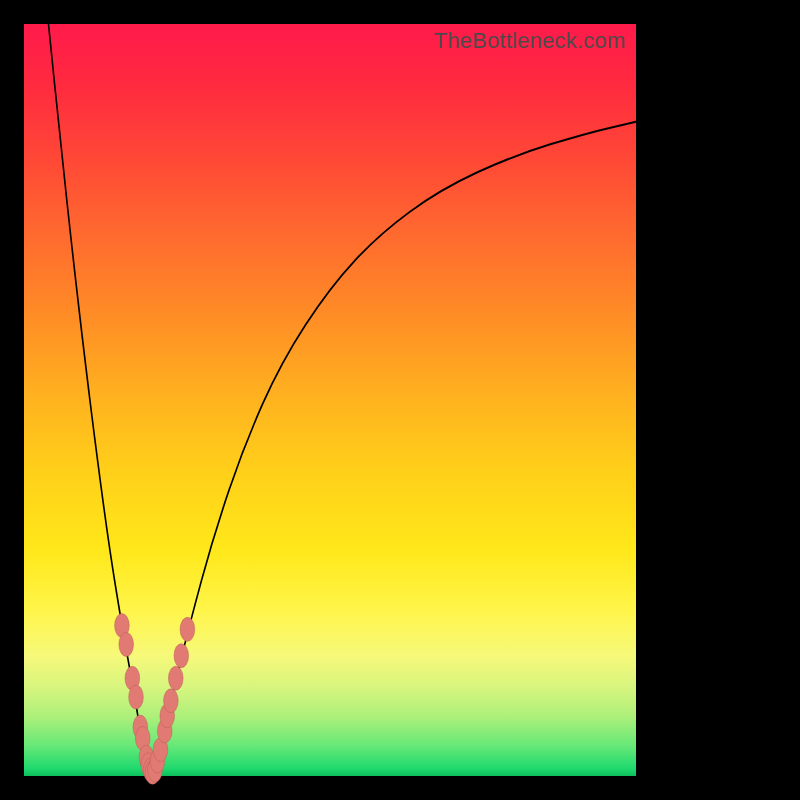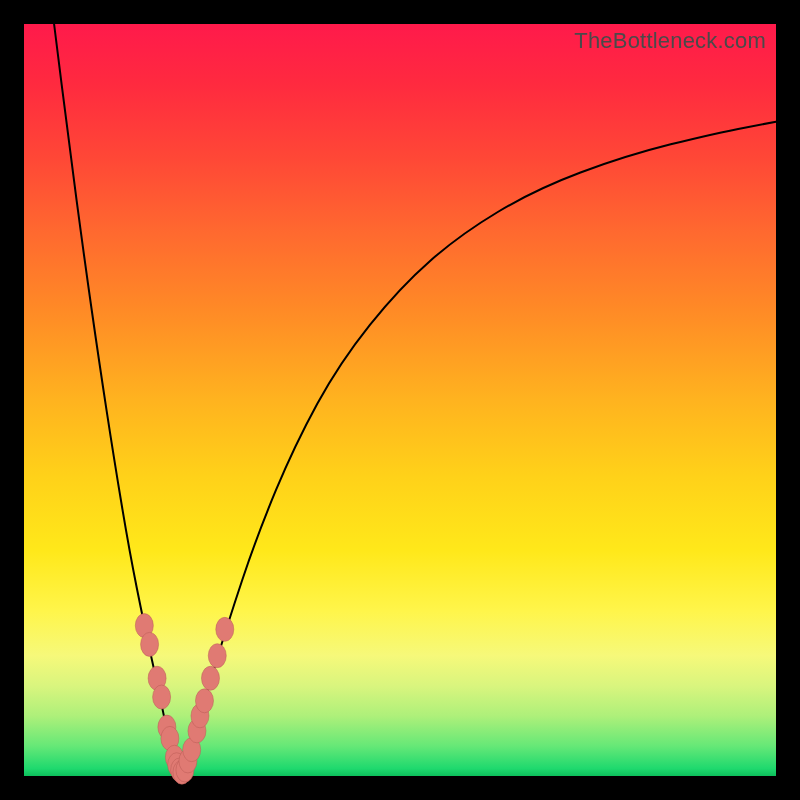--- a/index.html
+++ b/index.html
@@ -13,21 +13,21 @@
   }
   .frame {
     position: absolute;
     inset: 0;
     background: #000;
   }
   .plot {
     position: absolute;
     left: 24px;
     top: 24px;
-    width: 752px;
+    width: 612px;
     height: 752px;
     background: linear-gradient(
       to bottom,
       #ff1a4b 0%,
       #ff2a3f 8%,
       #ff4836 18%,
       #ff6a2f 28%,
       #ff8a26 38%,
       #ffb31f 50%,
       #ffd119 60%,

